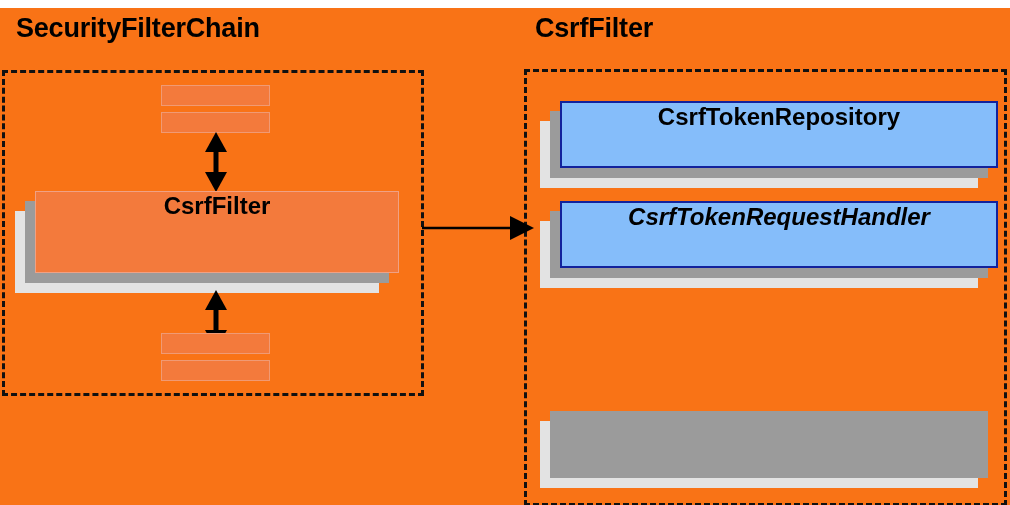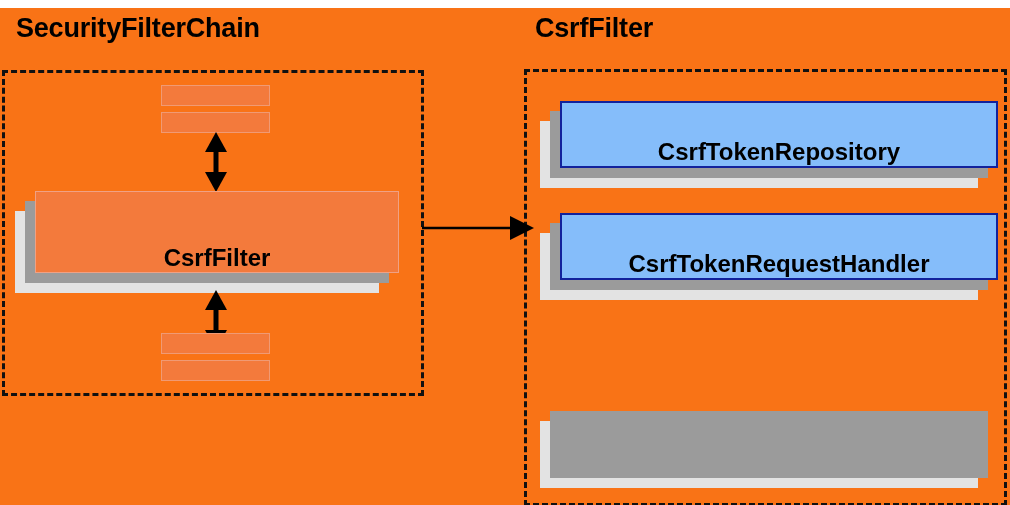--- a/index.html
+++ b/index.html
@@ -66,21 +66,21 @@
   .node .shadow-near {
     position: absolute;
     box-sizing: border-box;
   }
   .node .shadow-far  { background: #e3e3e3; }
   .node .shadow-near { background: #9b9b9b; }
   .node .face {
     position: absolute;
     box-sizing: border-box;
     display: flex;
-    align-items: flex-end;
+    align-items: flex-start;
     justify-content: center;
     text-align: center;
   }
   .node .face span {
     font-weight: bold;
     color: #000000;
     white-space: nowrap;
   }
 
   
@@ -102,21 +102,21 @@
   .blue-node .shadow-far  { left: 0px;  top: 20px; width: 438px; height: 67px; }
   .blue-node .shadow-near { left: 10px; top: 10px; width: 438px; height: 67px; }
   .blue-node .face {
     left: 20px; top: 0px; width: 438px; height: 67px;
     background: #85bdfa;
     border: 2px solid #12229c;
   }
   .blue-node .face span { font-size: 24px; }
 
   #blue-node-0 { top: 93px; }
-  #blue-node-1 { top: 205px; }
+  #blue-node-1 { top: 193px; font-style: italic; }
   #blue-node-2 { top: 293px; }
   #blue-node-3 { top: 393px; }
 
   
   .arrow-svg {
     position: absolute;
     overflow: visible;
   }
   #arrow-up-down-top   { left: 196px; top: 122px; width: 40px; height: 64px; }
   #arrow-up-down-bottom{ left: 196px; top: 280px; width: 40px; height: 64px; }

